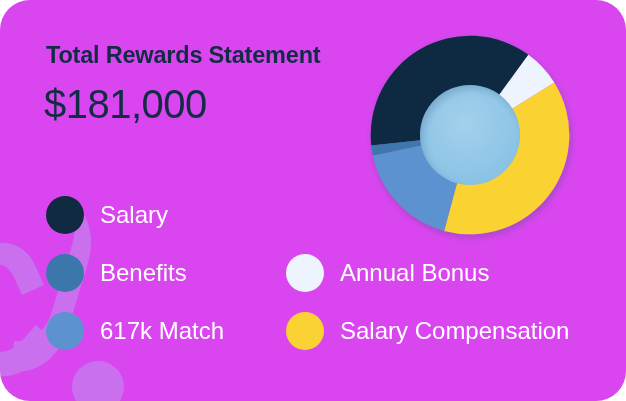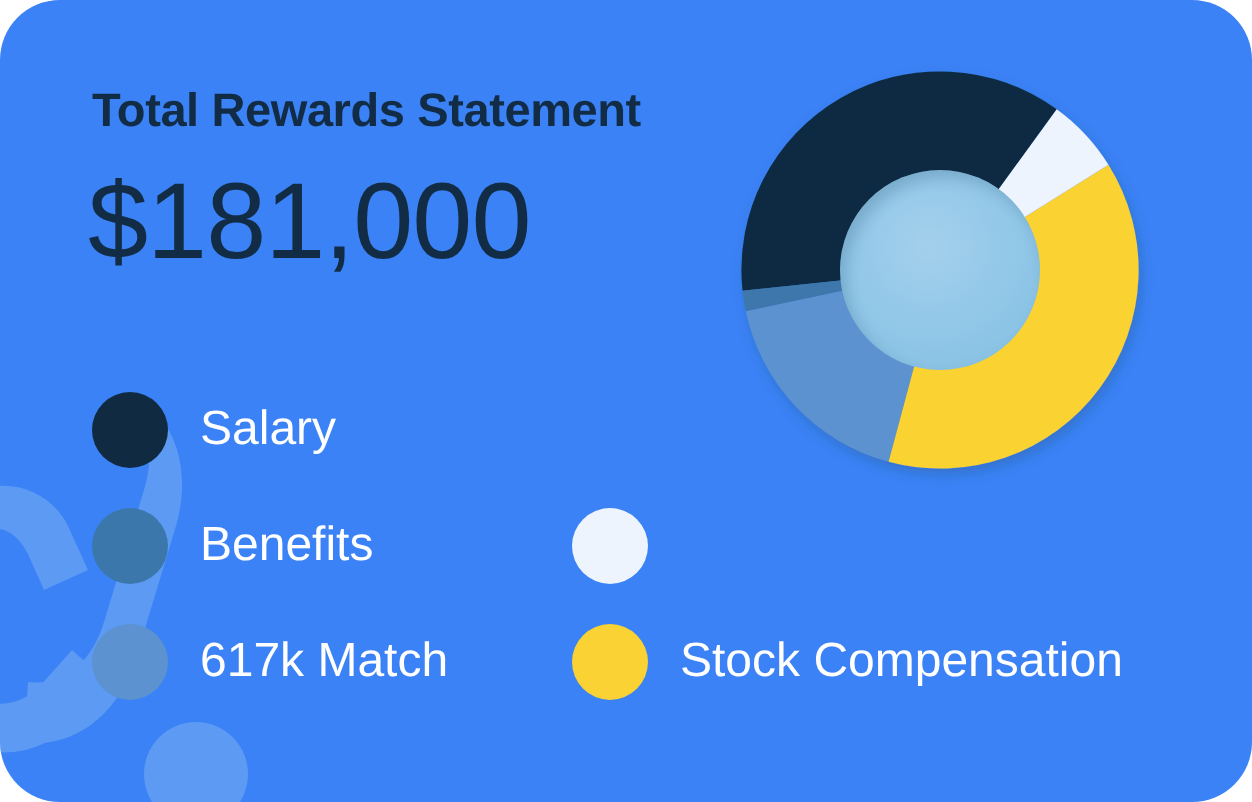--- a/index.html
+++ b/index.html
@@ -43,21 +43,21 @@
     font-size: 23.5px;
     font-weight: bold;
     color: #122c45;
     letter-spacing: -0.2px;
     white-space: nowrap;
   }
   #amount {
     position: absolute;
     left: 44px;
     top: 84px;
-    font-size: 54px;
+    font-size: 40px;
     font-weight: normal;
     color: #122c45;
     letter-spacing: -0.5px;
     line-height: 1;
     white-space: nowrap;
   }
   
   .legend-item {
     position: absolute;
     display: flex;
@@ -103,21 +103,21 @@
     width: 100px;
     height: 100px;
     border-radius: 50%;
     background: radial-gradient(circle at 45% 38%, #a3d0ec 0%, #8cc4e6 68%, #84bcdf 100%);
     box-shadow: inset 3px 4px 7px rgba(20,60,95,0.20);
   }
 </style>
 </head>
 <body>
 
-<div id="card" style="background: #3b82f6;">
+<div id="card" style="background: #d946ef;">
 
   <svg id="wm-svg" class="watermark" viewBox="0 0 230 230">
     <g fill="#a8d4ef">
       <path d="M96 6 C118 18 126 44 118 72 L98 138 C90 166 66 184 42 180 L44 150 C62 152 76 140 82 120 L102 54 C108 34 104 18 90 12 Z"></path>
       <path d="M10 58 C30 46 54 52 64 72 L74 94 L52 104 L44 86 C38 74 28 70 18 76 Z"></path>
       <path d="M4 176 C24 190 50 188 66 170 L84 150 L66 134 L50 152 C40 162 26 164 14 156 Z"></path>
       <circle cx="128" cy="196" r="26"></circle>
     </g>
   </svg>
 
@@ -156,19 +156,20 @@
     <span class="legend-dot" style="background:#102a42"></span>
     <span class="legend-label">Salary</span>
   </div>
   <div class="legend-item" id="legend-401k">
     <span class="legend-dot" style="background:#5b92cf"></span>
     <span class="legend-label">617k Match</span>
   </div>
 
   <div class="legend-item" id="legend-bonus">
     <span class="legend-dot" style="background:#edf4fd"></span>
+    <span class="legend-label">Annual Bonus</span>
   </div>
   <div class="legend-item" id="legend-stock">
     <span class="legend-dot" style="background:#fad233"></span>
-    <span class="legend-label">Stock Compensation</span>
+    <span class="legend-label">Salary Compensation</span>
   </div>
 
 </div>
 
 </body></html>

